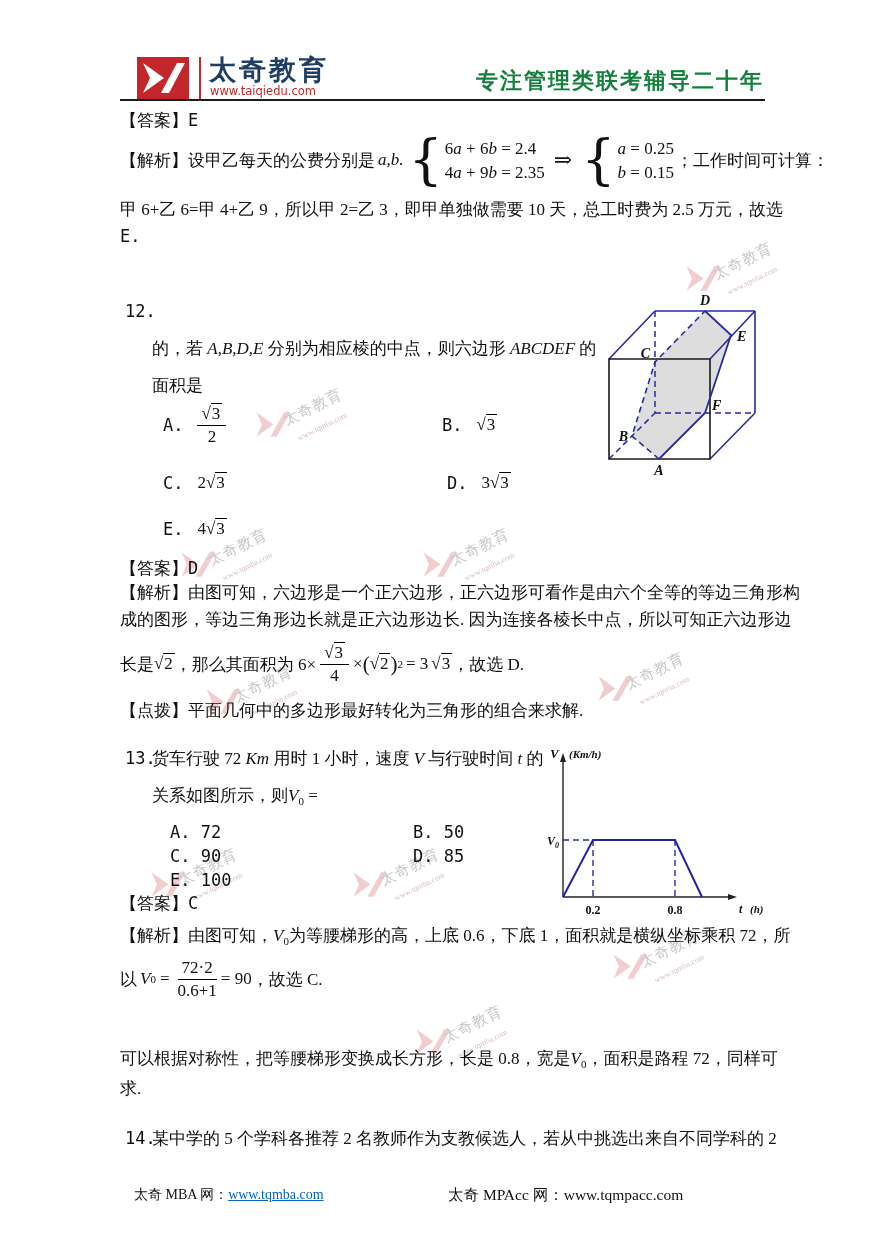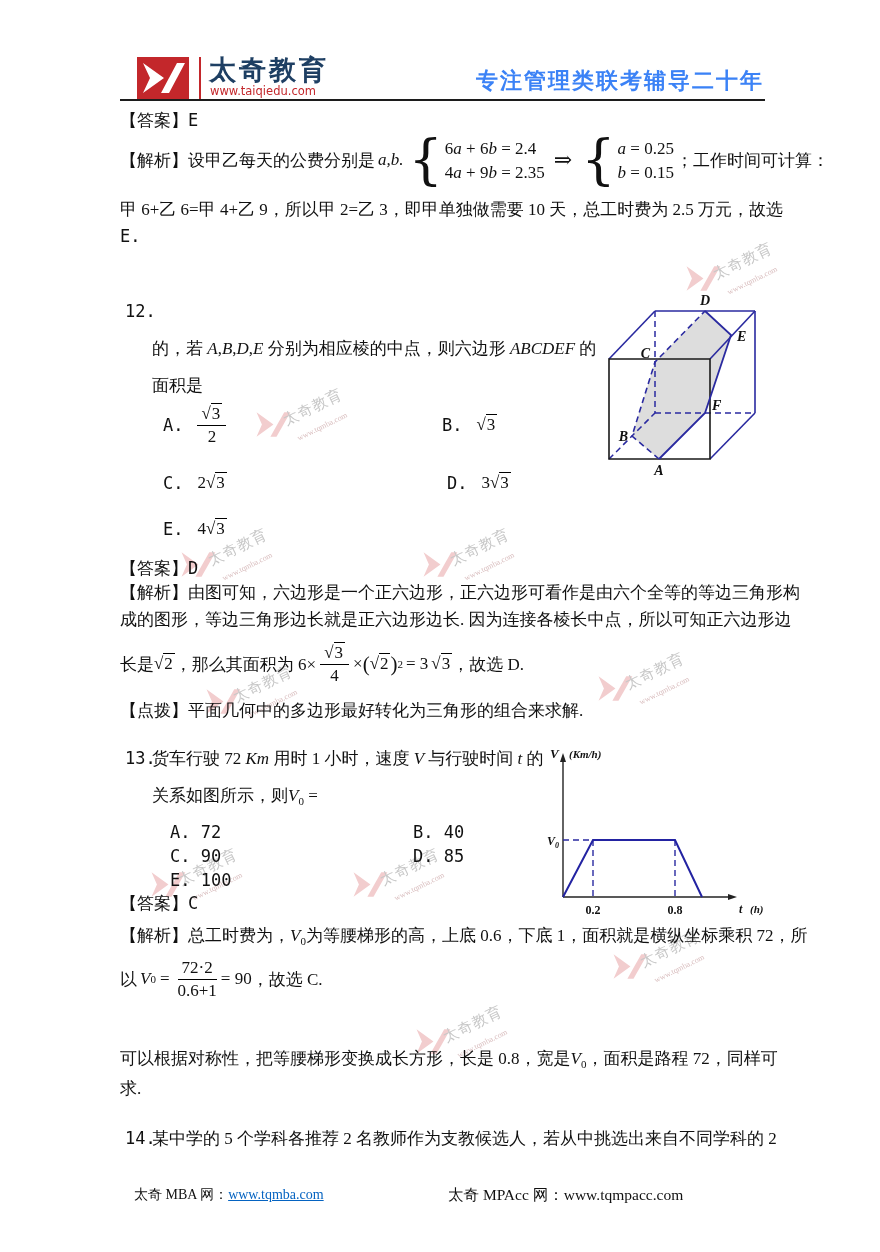--- a/index.html
+++ b/index.html
@@ -10,21 +10,21 @@
   .it{font-style:italic;}
   sub.s0{font-size:11px;vertical-align:-4px;line-height:0;}
   sup.s2{font-size:11px;vertical-align:7px;line-height:0;}
   
   .logo-icon{position:absolute;left:137px;top:57px;}
   .logo-divider{position:absolute;left:199px;top:57px;width:2px;height:42px;background:#c3272b;}
   .logo-title{position:absolute;left:209px;top:52px;font-size:27px;font-weight:bold;
               color:#1e3f63;letter-spacing:3px;font-family:"DejaVu Sans","Liberation Sans",sans-serif;}
   .logo-url{position:absolute;left:210px;top:84px;font-size:11.5px;font-weight:normal;color:#c3272b;
             font-family:"DejaVu Sans",sans-serif;}
-  .tagline{position:absolute;right:116px;top:66px;font-size:22px;font-weight:bold;color:#3b82f6;
+  .tagline{position:absolute;right:116px;top:66px;font-size:22px;font-weight:bold;color:#15803d;
            letter-spacing:2px;text-align:center;}
   .header-rule{position:absolute;left:120px;top:99px;width:645px;height:2px;background:#1c1c1c;}
   
   .mrow{position:absolute;display:flex;align-items:center;font-size:17px;white-space:nowrap;}
   .sqrt{white-space:nowrap;}
   .sqrt .r{border-top:1.4px solid #000;padding:0 2px 0 1px;}
   .frac{display:inline-flex;flex-direction:column;align-items:center;margin:0 4px;line-height:20px;}
   .frac .num{border-bottom:1.4px solid #000;padding:0 4px 1px;}
   .frac .den{padding-top:1px;}
   .cases{display:inline-flex;align-items:center;margin:0 2px;}
@@ -267,21 +267,21 @@
   <div class="line mono" style="left:125px;top:748px">13.</div>
   <div class="line mathify" style="left:152px;top:748px">货车行驶 72 <i>Km</i> 用时 1 小时，速度 <i>V</i> 与行驶时间 <i>t</i> 的</div>
   <div class="line" style="left:152px;top:785px">
     <span>关系如图所示，则</span><span class="it">V</span><sub class="s0">0</sub><span> =</span>
   </div>
 
   <div class="line mono" style="left:170px;top:822px">
     <span>A.</span>&nbsp;<span>72</span>
   </div>
   <div class="line mono" style="left:413px;top:822px">
-    <span>B.</span>&nbsp;<span>40</span>
+    <span>B.</span>&nbsp;<span>50</span>
   </div>
   <div class="line mono" style="left:170px;top:846px">
     <span>C.</span>&nbsp;<span>90</span>
   </div>
   <div class="line mono" style="left:413px;top:846px">
     <span>D.</span>&nbsp;<span>85</span>
   </div>
   <div class="line mono" style="left:170px;top:870px">
     <span>E.</span>&nbsp;<span>100</span>
   </div>
@@ -312,21 +312,21 @@
       <text x="194" y="171" font-size="12" font-style="italic" font-weight="bold">t</text>
       <text x="205" y="171" font-size="11" font-style="italic" font-weight="bold">(h)</text>
     </g>
   </svg>
 
   <div class="line" style="left:120px;top:893px">
     <span>【答案】</span><span class="mono">C</span>
   </div>
 
   <div class="line" style="left:120px;top:925px">
-    <span>【解析】</span><span>总工时费为，</span><span class="it">V</span><sub class="s0">0</sub><span>为等腰梯形的高，上底 0.6，下底 1，面积就是横纵坐标乘积 72，所</span>
+    <span>【解析】</span><span>由图可知，</span><span class="it">V</span><sub class="s0">0</sub><span>为等腰梯形的高，上底 0.6，下底 1，面积就是横纵坐标乘积 72，所</span>
   </div>
 
   <div class="mrow" style="left:120px;top:953px;height:52px">
     <span>以</span>
     <span class="it" style="margin-left:3px">V</span>
     <sub class="s0">0</sub>
     <span style="margin:0 4px">=</span>
     <span class="frac">
       <span class="num">72·2</span>
       <span class="den">0.6+1</span>

